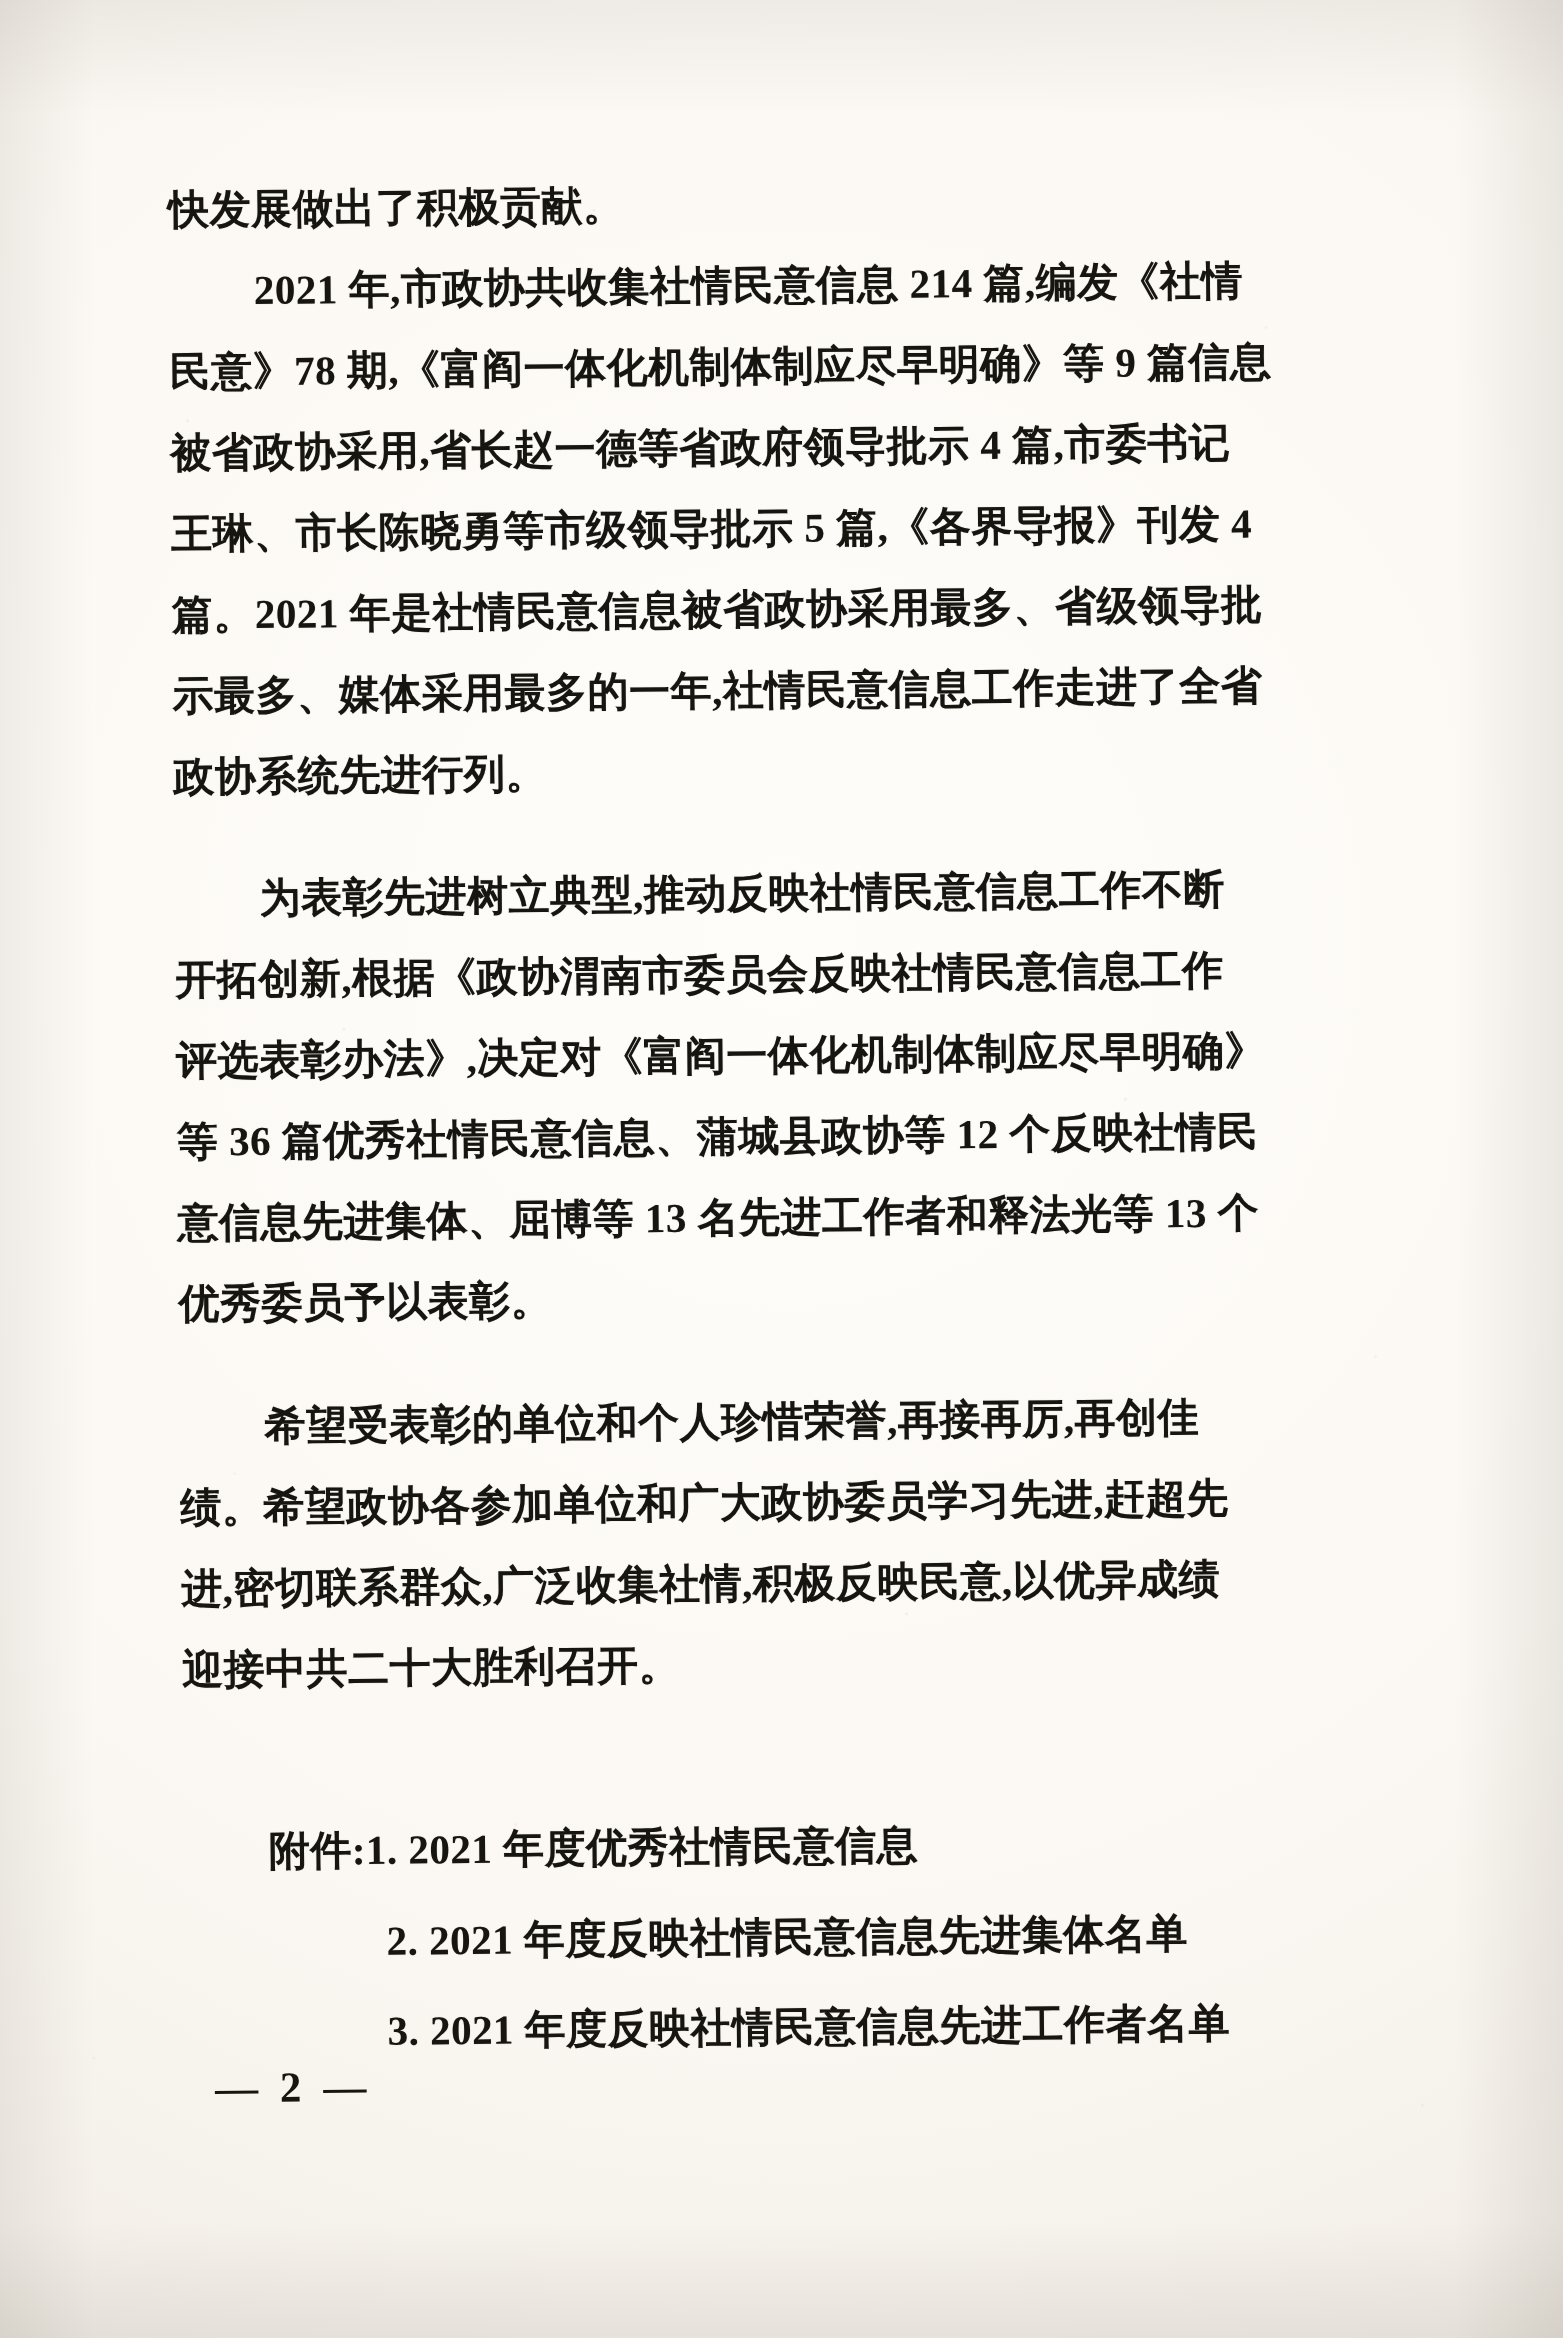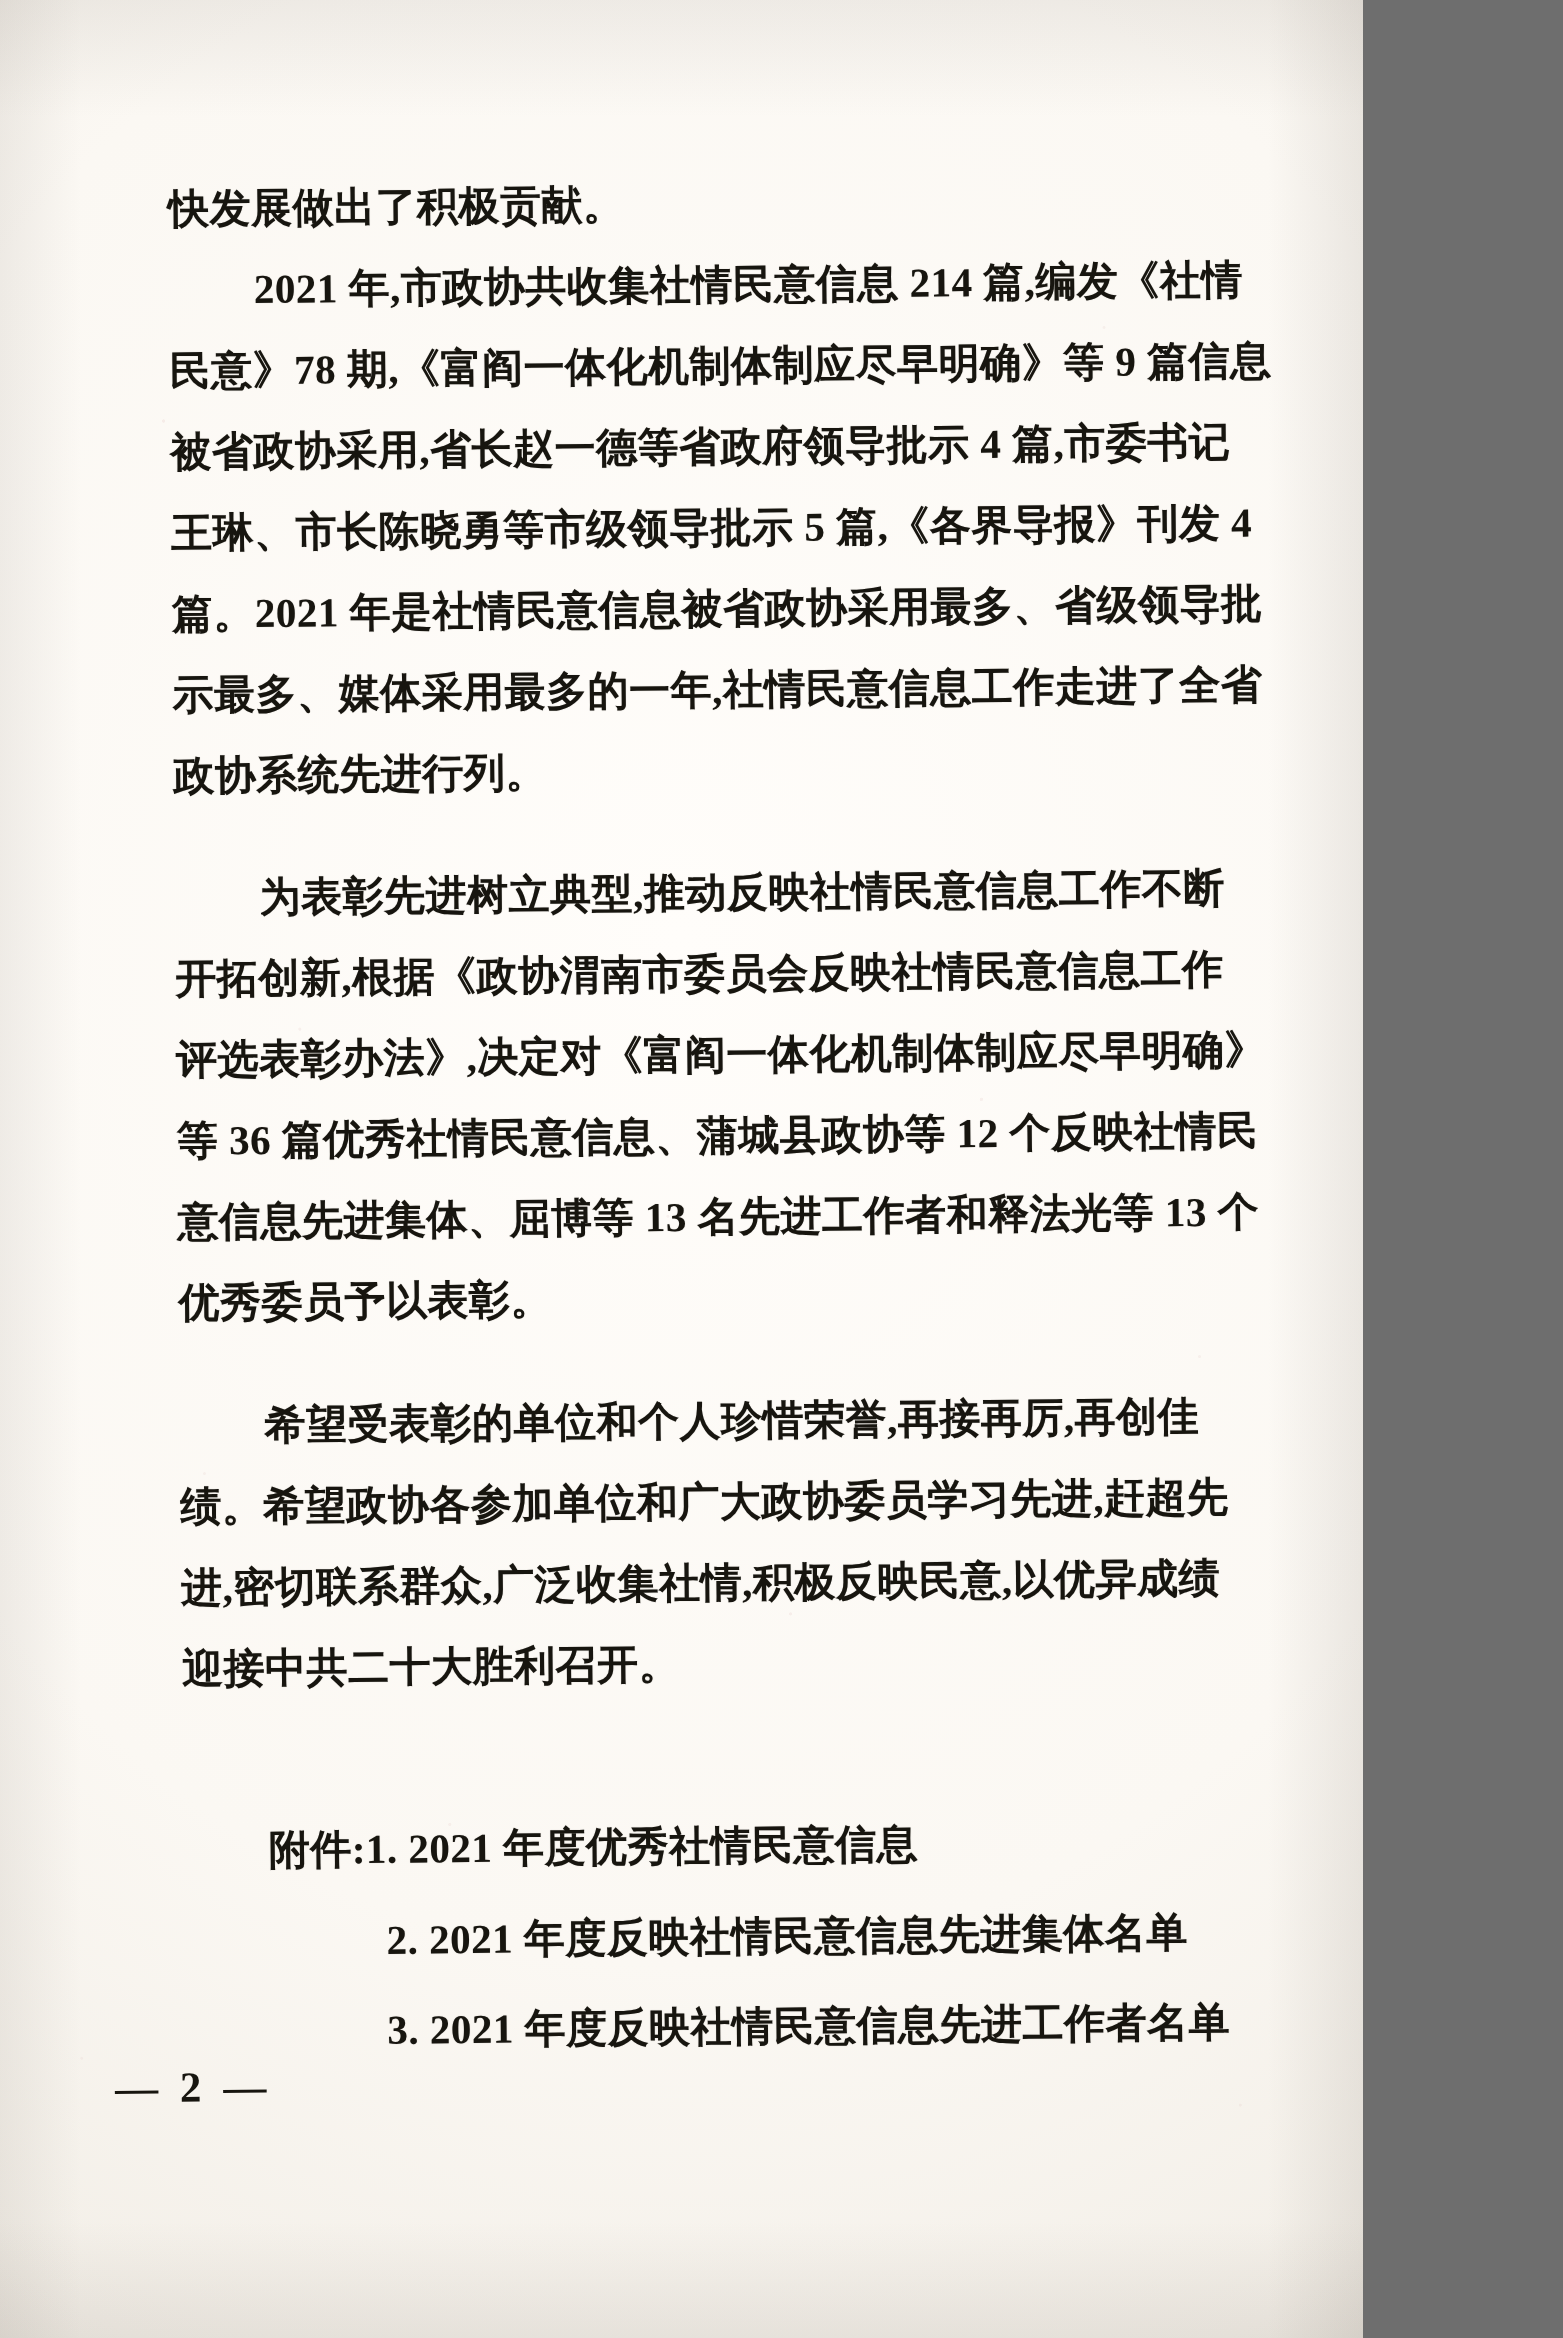--- a/index.html
+++ b/index.html
@@ -2,21 +2,21 @@
 <html style="font-size:15px"><head>
 <meta charset="utf-8">
 <title>Scanned Document</title>
 <style>
   html,body{margin:0;padding:0;background:#6e6e6e;}
   body{
     font-family:"Liberation Serif","DejaVu Serif",serif;
   }
   #page{
     position:relative;
-    width:1363px;
+    width:1563px;
     height:2339px;
     overflow:hidden;
     background:#8b5cf6;
   }
   
   #paper-bg{
     position:absolute; inset:0;
     background:
       radial-gradient(ellipse 120% 80% at 50% 40%, #fffdfa 0%, #fbf8f3 55%, #f3efe8 82%, #e9e4dc 100%);
   }

